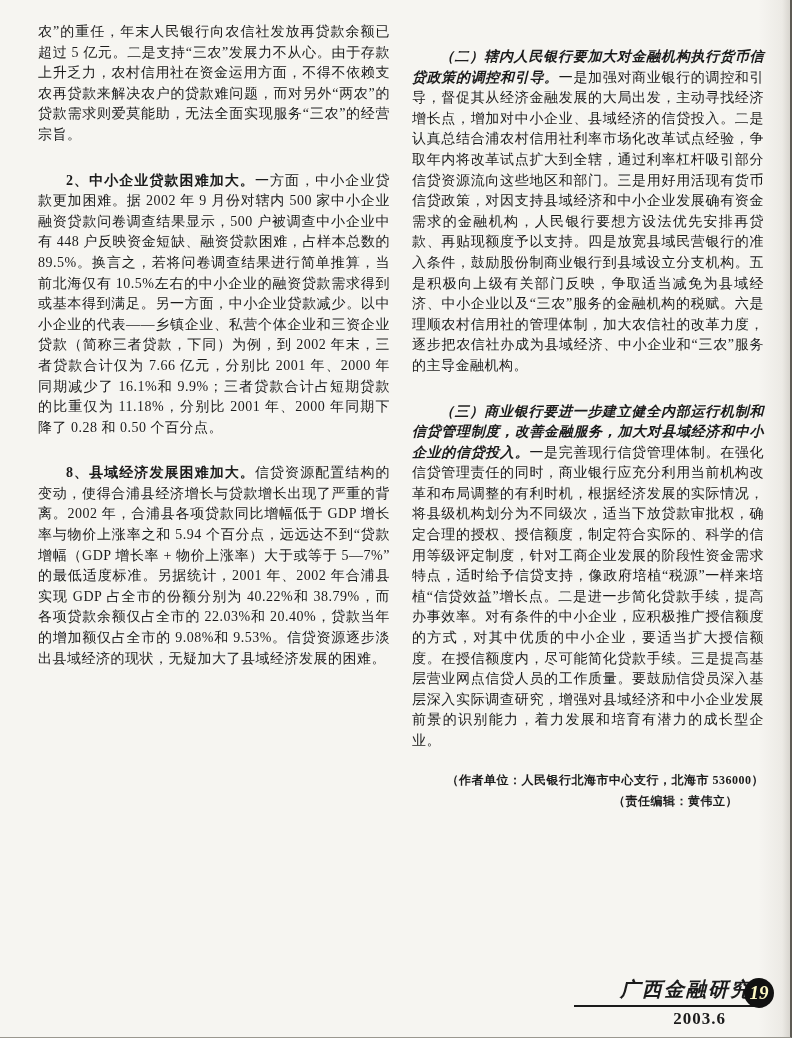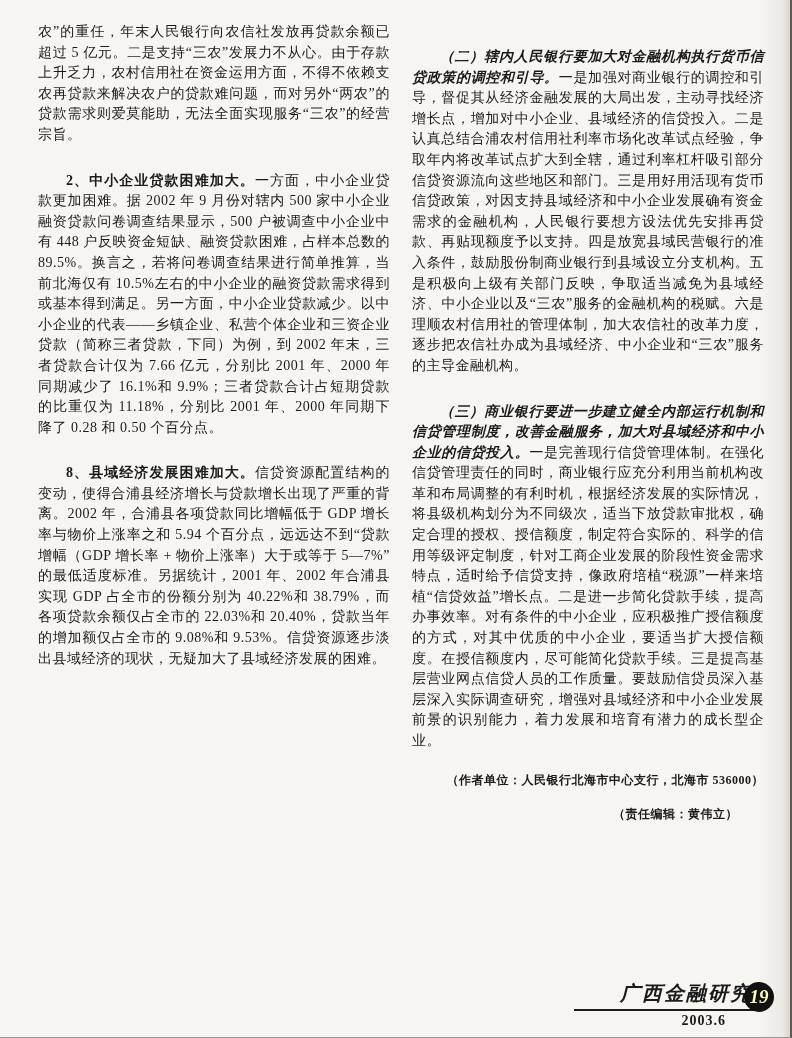--- a/index.html
+++ b/index.html
@@ -45,42 +45,42 @@
     letter-spacing:1px;
   }
   p.credit{
     margin:18px 0 0 0;
     font-weight:700;
     text-align:right;
     font-size:12px;
     letter-spacing:0.5px;
   }
   p.credit.editor{
-    margin-top:14px;
+    margin-top:1px;
     padding-right:26px;
   }
   .footer{
     position:absolute;
     right:16px;
     bottom:8px;
     display:flex;
     align-items:flex-start;
   }
   .footer-text{text-align:right;}
   .journal-name{
     font-weight:800;
     font-size:20px;
     letter-spacing:2px;
     padding:0 4px 2px 46px;
     border-bottom:2.5px solid #1b1b1b;
     font-style:italic;
   }
   .issue{
     font-weight:700;
-    font-size:14px;
+    font-size:17px;
     margin-top:2px;
     padding-right:30px;
     letter-spacing:1px;
   }
   .page-badge{
     width:30px;height:30px;
     border-radius:50%;
     background:#111;
     color:#fef9c3;
     display:flex;align-items:center;justify-content:center;

